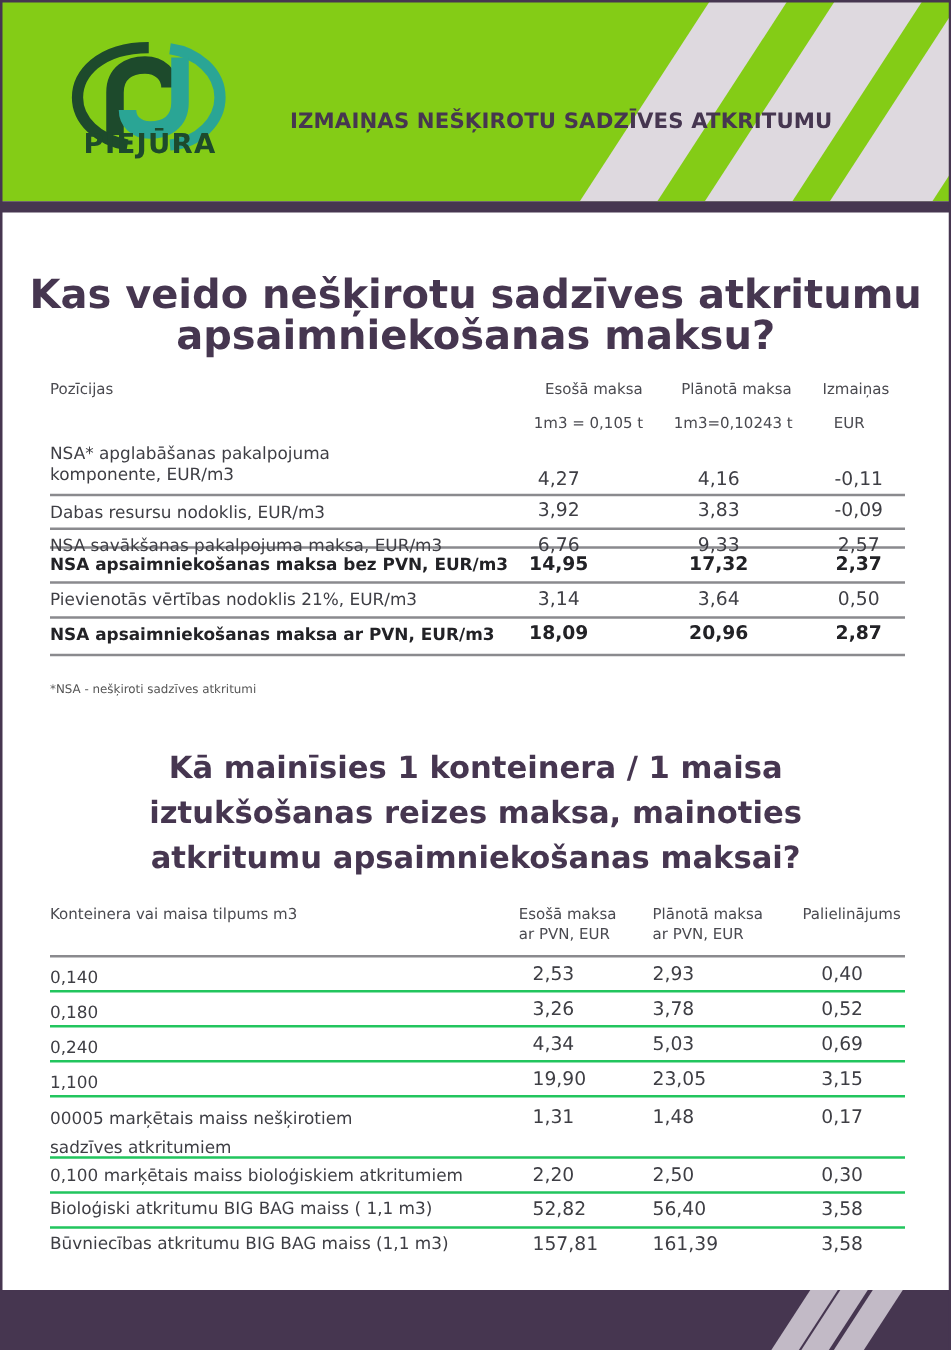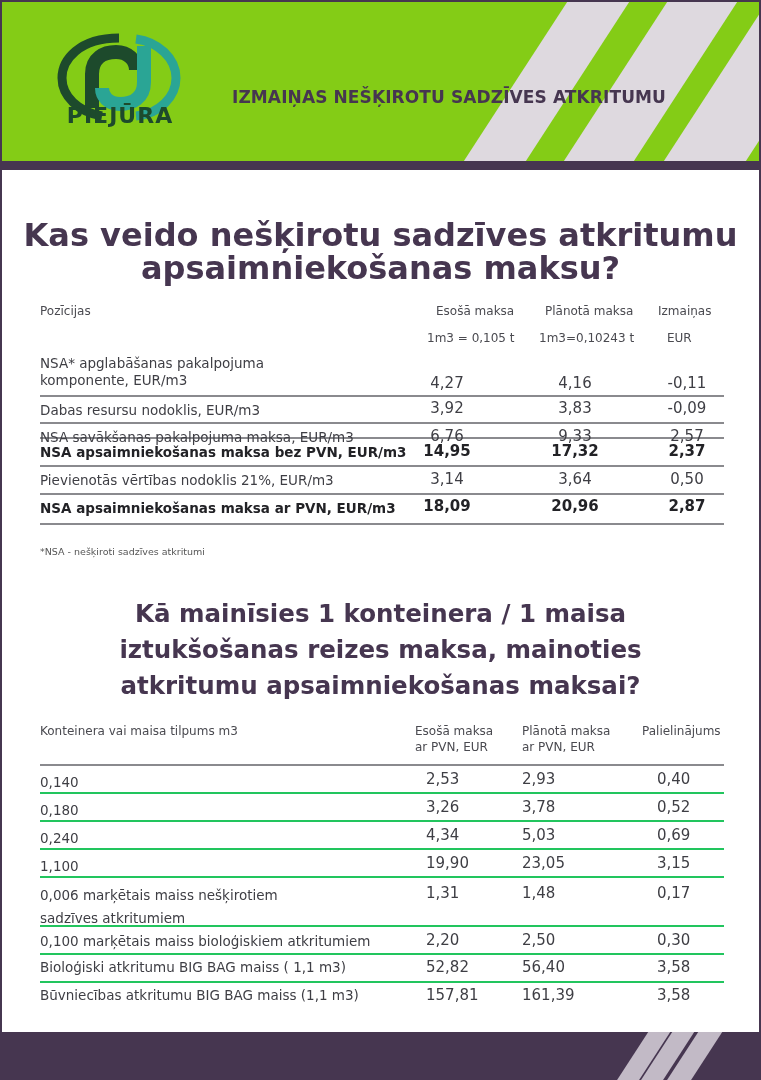--- a/index.html
+++ b/index.html
@@ -180,21 +180,21 @@
     <span class="num d3" style="top:4px">0,69</span>
   </div>
   <div class="row" style="height:28px">
     <span style="left:0;top:8px">1,100</span>
     <span class="num d1" style="top:4px">19,90</span>
     <span class="num d2" style="top:4px">23,05</span>
     <span class="num d3" style="top:4px">3,15</span>
   </div>
   <div class="row" style="height:49px">
     <span style="left:0;top:6px;line-height:23px">
-      <span style="display:block;position:static">0,006 marķētais maiss nešķirotiem</span>
+      <span style="display:block;position:static">00005 marķētais maiss nešķirotiem</span>
       <span style="display:block;position:static">sadzīves atkritumiem</span>
     </span>
     <span class="num d1" style="top:6px">1,31</span>
     <span class="num d2" style="top:6px">1,48</span>
     <span class="num d3" style="top:6px">0,17</span>
   </div>
   <div class="row" style="height:28px">
     <span style="left:0;top:6px">0,100 marķētais maiss bioloģiskiem atkritumiem</span>
     <span class="num d1" style="top:4px">2,20</span>
     <span class="num d2" style="top:4px">2,50</span>

